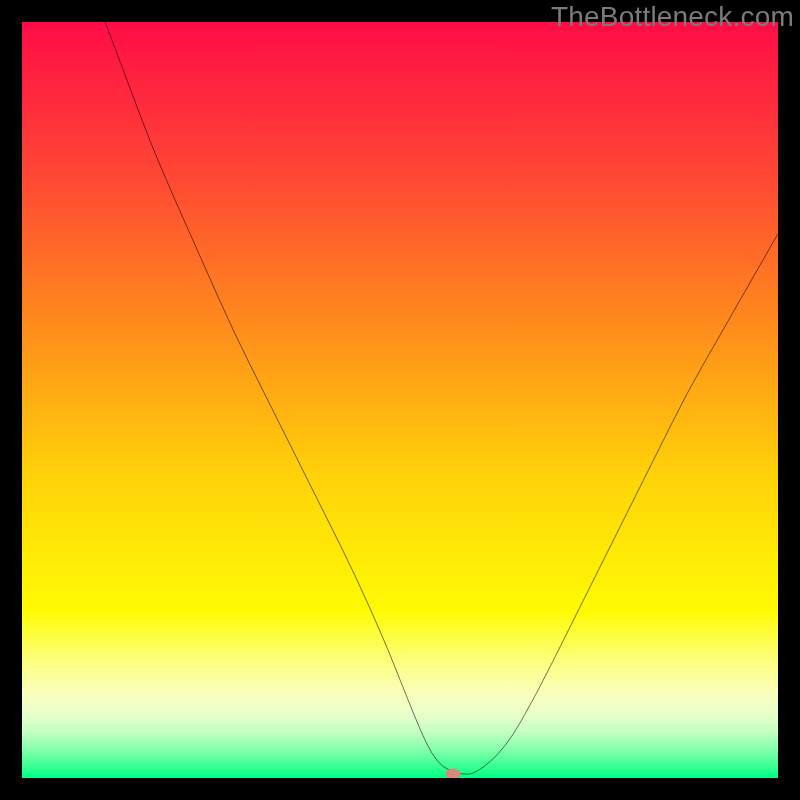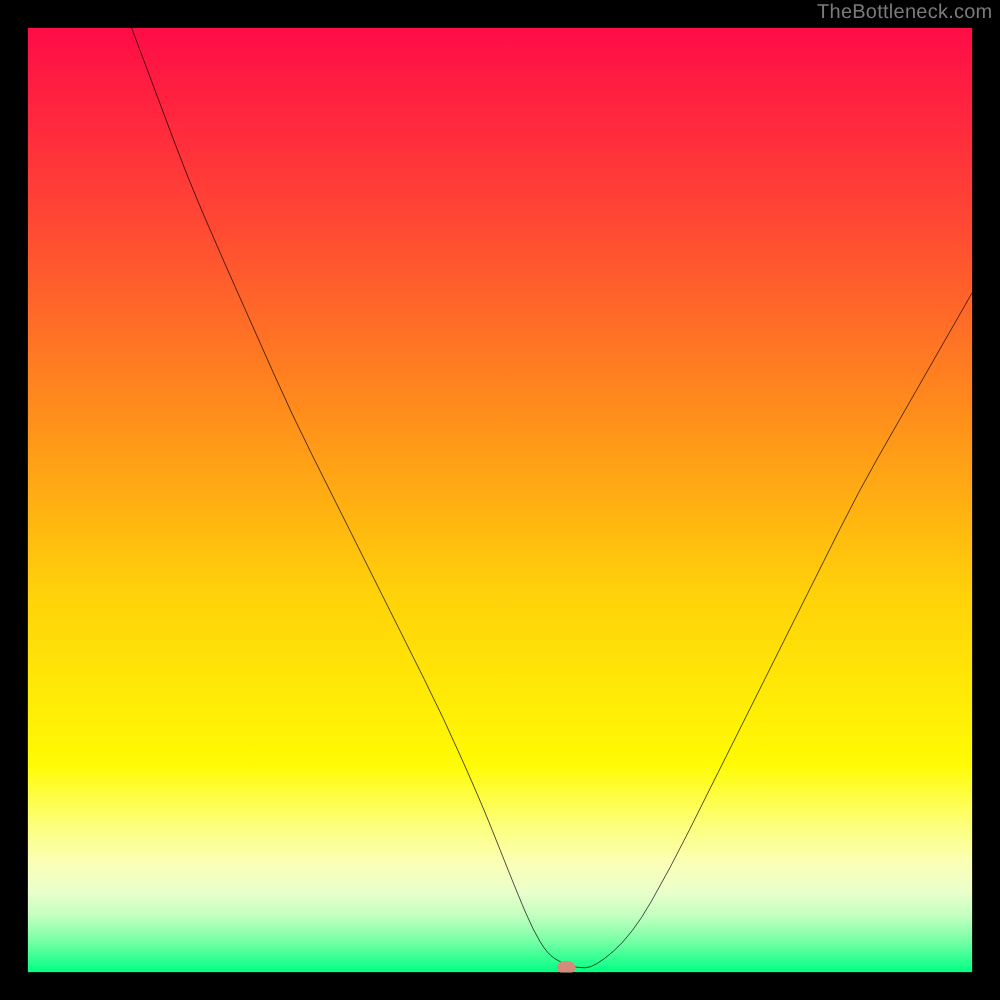--- a/index.html
+++ b/index.html
@@ -38,21 +38,21 @@
     height: 11px;
     background: #d88a7a;
     border-radius: 50% / 50%;
     transform: translate(-50%, -50%);
   }
   .attribution {
     position: absolute;
     top: 1px;
     right: 6px;
     color: #7b7b7b;
-    font-size: 16px;
+    font-size: 28px;
     letter-spacing: 0.2px;
     font-weight: 500;
   }
   svg.curve {
     position: absolute;
     left: 0;
     top: 0;
     width: 100%;
     height: 100%;
   }

